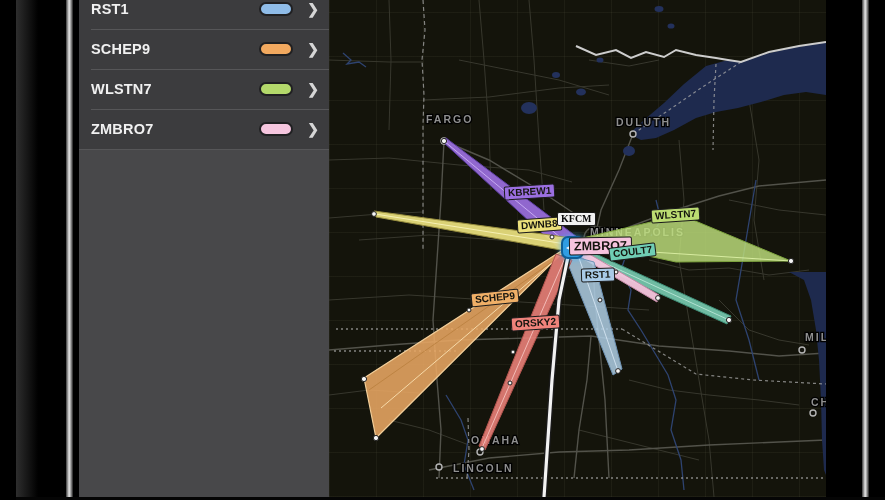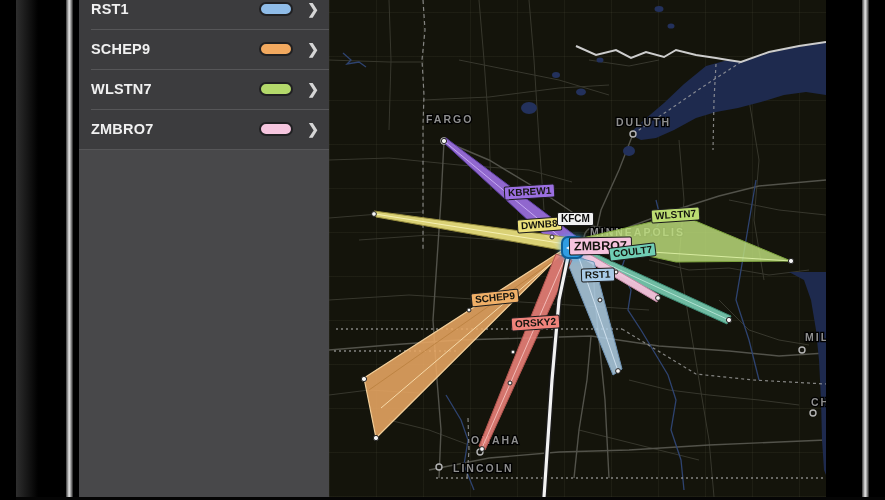--- a/index.html
+++ b/index.html
@@ -213,21 +213,21 @@
             <circle cx="184" cy="352" r="2"></circle>
             <circle cx="181" cy="383" r="2"></circle>
           <circle cx="140" cy="310" r="2"></circle>
         </g>
       </svg>
 
       <div class="ownship" style="left:232px;top:236px;"></div>
 
       <div class="plabel" style="left: 175px; top: 185px; transform: rotate(-3.5deg); background-color: rgb(155, 111, 224);">KBREW1</div>
       <div class="plabel" style="left: 188px; top: 218px; transform: rotate(-4deg); background-color: rgb(237, 225, 123);">DWNB8</div>
-      <div class="plabel airport" style="left: 228px; top: 212px; background-color: rgb(242, 242, 242);">KFCM</div>
+      <div class="plabel airport" style="left: 228px; top: 212px; background-color: rgb(242, 242, 242); font-family: Liberation Serif, serif;">KFCM</div>
       <div class="plabel" style="left: 322px; top: 208px; transform: rotate(-4deg); background-color: rgb(188, 220, 114);">WLSTN7</div>
       <div class="plabel big" style="left: 240px; top: 237px; transform: rotate(-1deg); background-color: rgb(246, 196, 222);">ZMBRO7</div>
       <div class="plabel" style="left: 280px; top: 245px; transform: rotate(-7deg); background-color: rgb(111, 205, 180);">COULT7</div>
       <div class="plabel" style="left: 252px; top: 268px; transform: rotate(-2deg); background-color: rgb(169, 203, 232);">RST1</div>
       <div class="plabel" style="left: 142px; top: 291px; transform: rotate(-6deg); background-color: rgb(239, 175, 103);">SCHEP9</div>
       <div class="plabel" style="left: 182px; top: 316px; transform: rotate(-4deg); background-color: rgb(239, 131, 123);">ORSKY2</div>
     </div>
   </div>
 </div>
 

